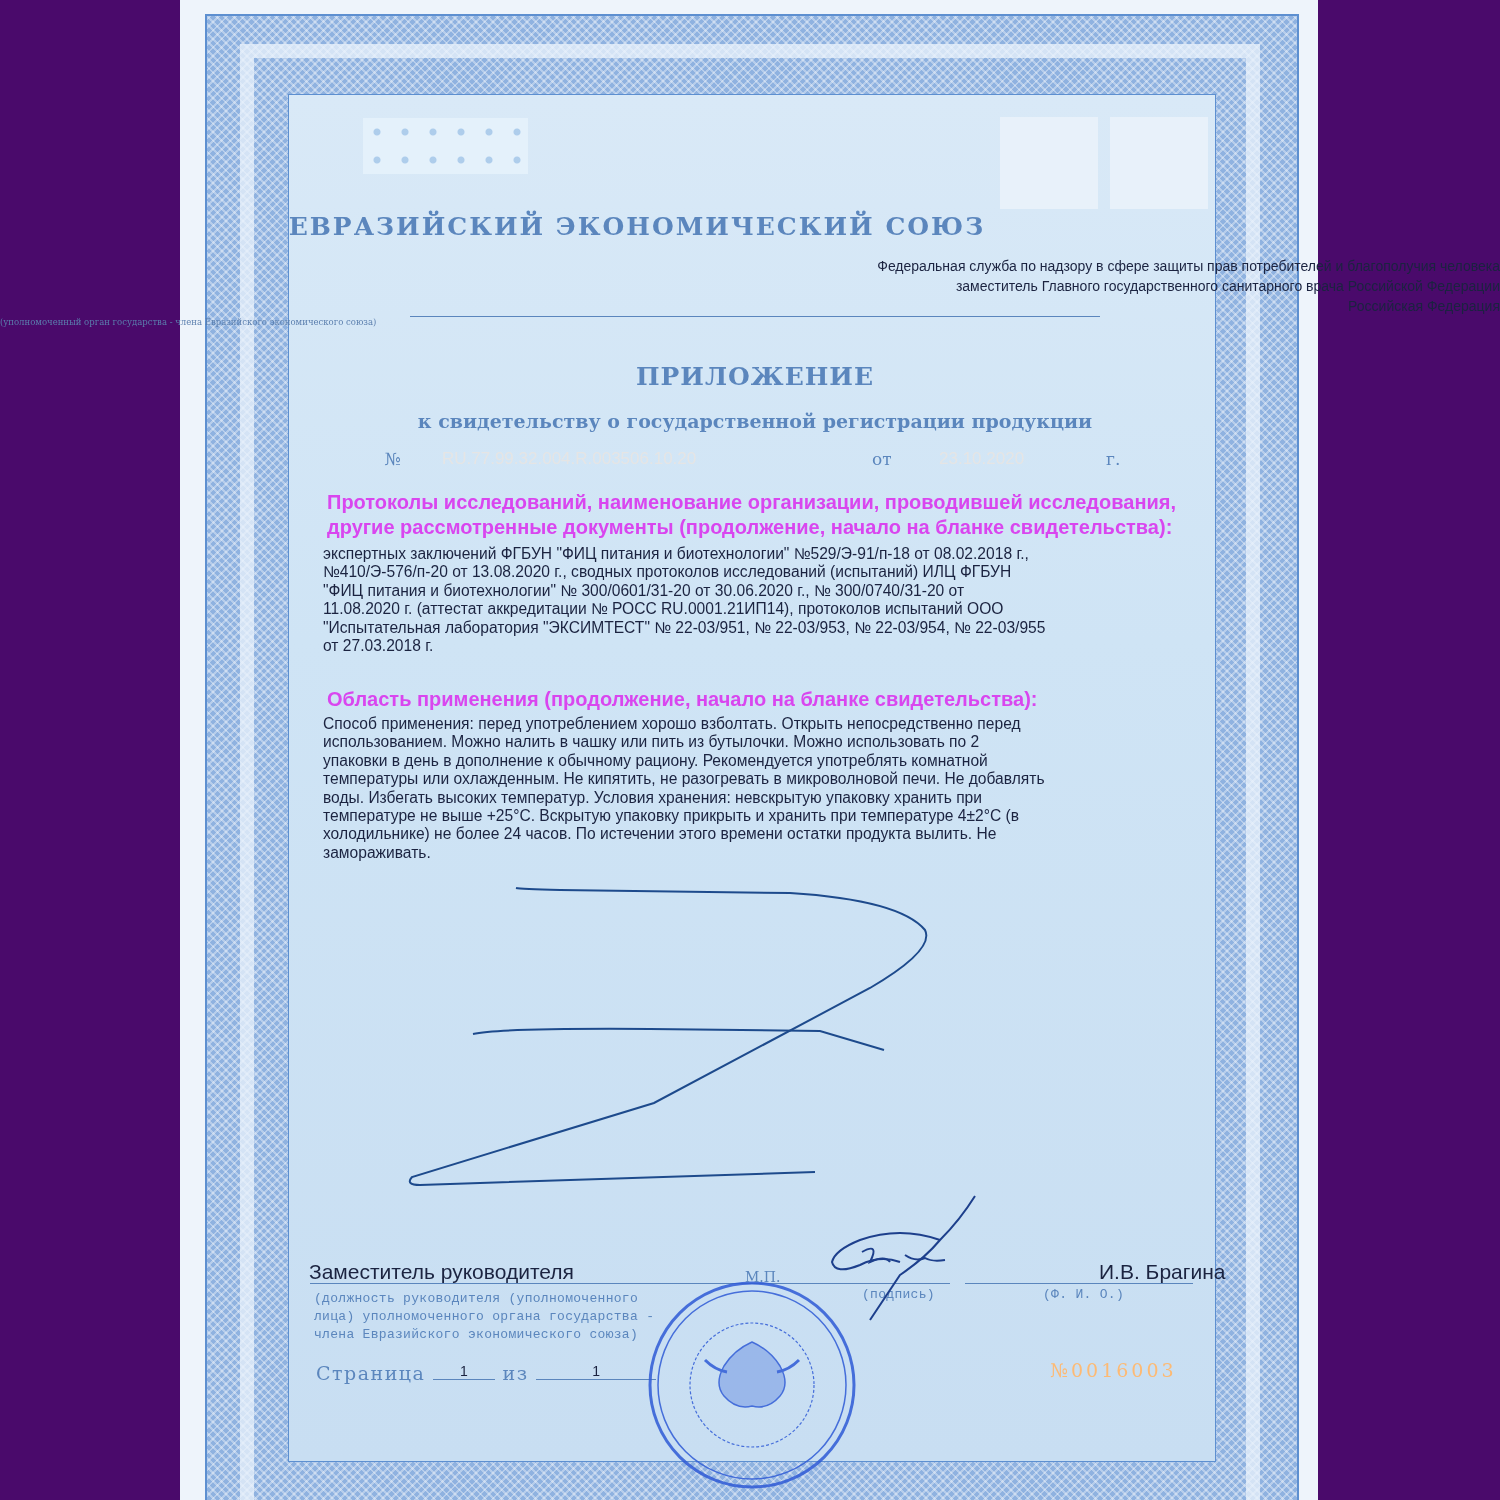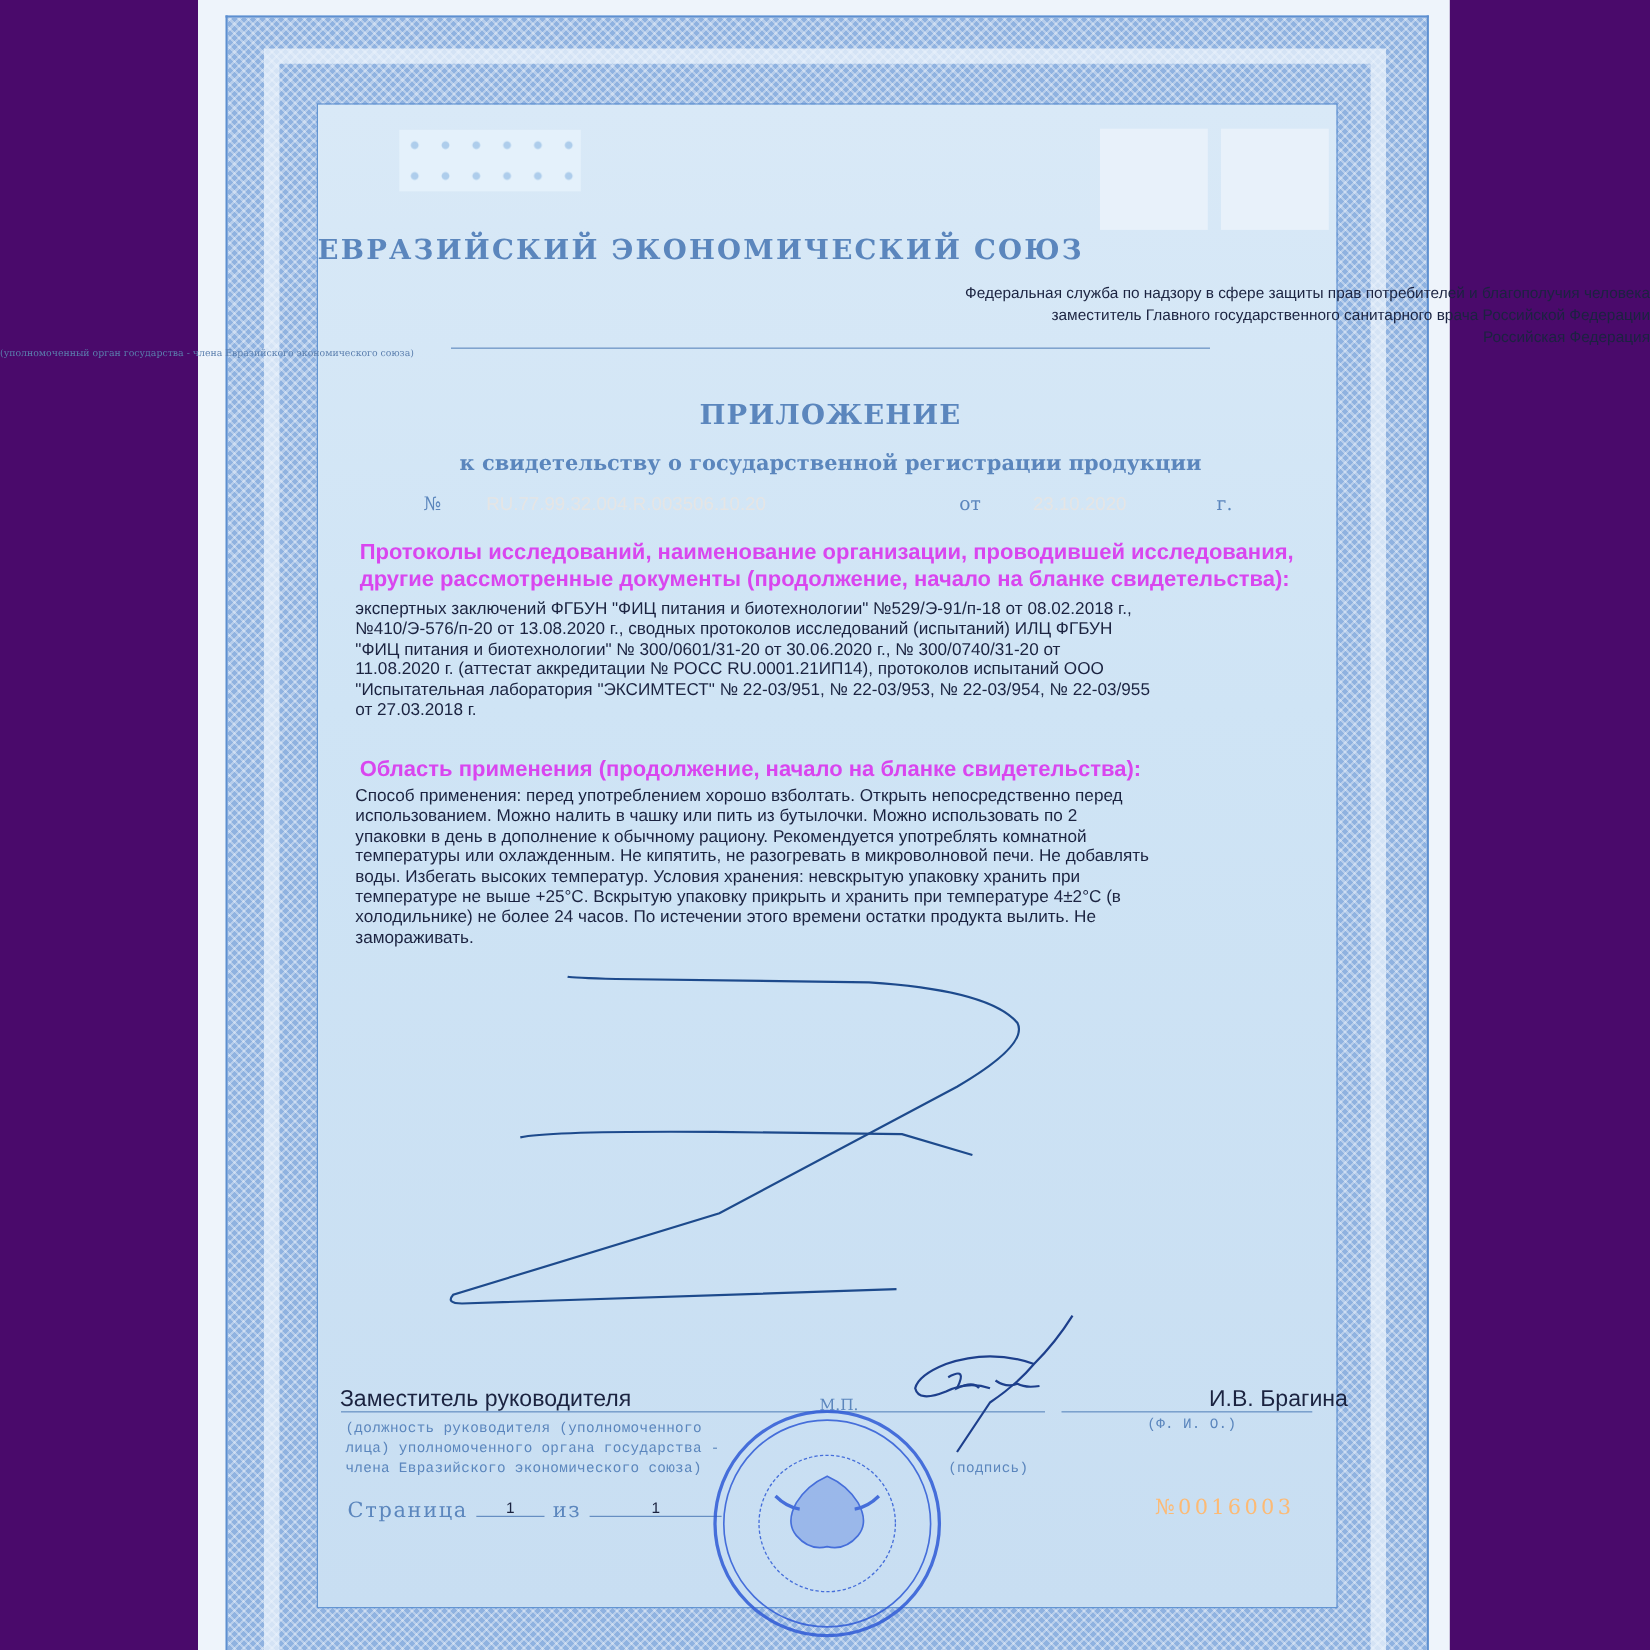--- a/index.html
+++ b/index.html
@@ -86,21 +86,21 @@
 холодильнике) не более 24 часов. По истечении этого времени остатки продукта вылить. Не
 замораживать.</div>
 
 <div class="sig-lbl" style="left:309px; top:1260px">Заместитель  руководителя</div>
 <div class="hline" style="left:310px; top:1283px; width:640px;"></div>
 <div class="hline" style="left:965px; top:1283px; width:228px;"></div>
 <div class="sig-lbl" style="left:1099px; top:1260px">И.В. Брагина</div>
 <div class="small-serif" style="left:314px; top:1290px; white-space:pre-line; width:400px;">(должность  руководителя  (уполномоченного
 лица)  уполномоченного  органа  государства -
 члена Евразийского экономического союза)</div>
-<div class="small-serif" style="left:862px; top:1286px;margin-top:40px;">(подпись)</div>
+<div class="small-serif" style="left:862px; top:1286px;">(подпись)</div>
 <div class="small-serif" style="left:1043px; top:1286px;">(Ф. И. О.)</div>
 
 <div class="page-row">
   <span>Страница</span>
   <span class="blank" style="width:62px">1</span>
   <span>из</span>
   <span class="blank" style="width:120px">1</span>
 </div>
 <div class="serial">№0016003</div>
 

